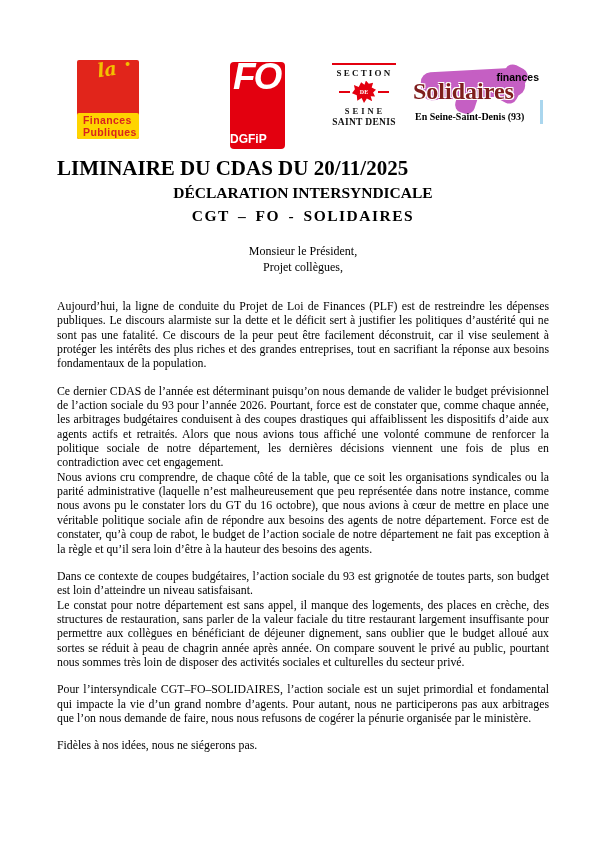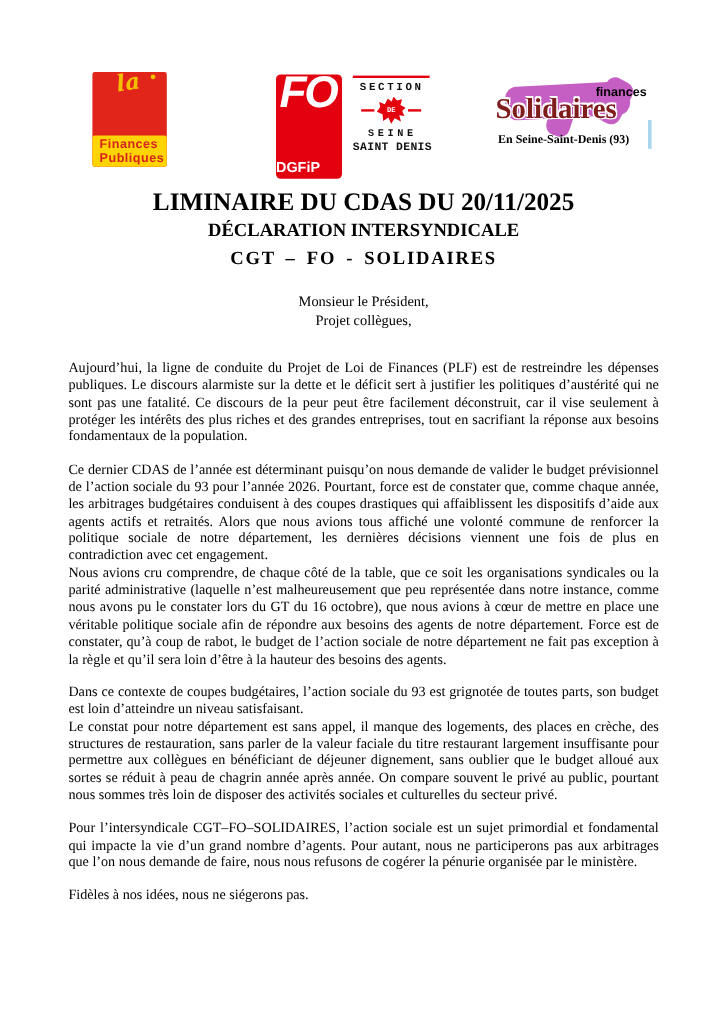--- a/index.html
+++ b/index.html
@@ -66,21 +66,21 @@
     position: absolute; top: -6px; left: 3px;
     color: #fff; font-family: "Liberation Sans", sans-serif;
     font-weight: bold; font-style: italic;
     font-size: 37px; letter-spacing: -2px;
   }
   .fo-dgfip {
     position: absolute; bottom: 3px; width: 100%; 
     color: #fff; font-family: "Liberation Sans", sans-serif;
     font-weight: bold; font-size: 12px;
   }
-  .fo-right { width: 64px; padding-top: 1px; font-family: Liberation Mono, monospace; }
+  .fo-right { width: 64px; padding-top: 1px; font-family: Liberation Serif, serif; margin-left: 38px; }
   .fo-topline { height: 2px; background: #e3000f; }
   .fo-section {
     margin-top: 3px; text-align: center; color: #111;
     font-weight: bold; font-size: 9px; letter-spacing: 2.2px;
     white-space: nowrap; text-indent: 1px;
   }
   .fo-maprow {
     display: flex; align-items: center; justify-content: center;
     gap: 2px; height: 28px;
   }
@@ -122,21 +122,21 @@
   }
   .sol-sub {
     position: absolute; bottom: 0; left: 2px; z-index: 2; color: #000;
     font-family: "Liberation Serif", serif; font-weight: bold;
     font-size: 10px; white-space: nowrap;
   }
   .sol-bluebar { position: absolute; right: -4px; top: 32px; width: 3px; height: 24px; background: #aad6ee; }
 
   
   .content { position: absolute; left: 57px; top: 155px; width: 492px; }
-  .title    { font-size: 21px;  line-height: 26px; font-weight: bold; text-align: center; }
+  .title    { font-size: 21px;  line-height: 26px; font-weight: bold; }
   .subtitle { font-size: 15.5px; line-height: 19px; font-weight: bold; text-align: center; margin-top: 2px; }
   .orgsline {
     font-size: 15.5px; line-height: 19px; font-weight: bold; text-align: center;
     margin-top: 4px; letter-spacing: 1.5px; word-spacing: 3px;
   }
   .salutation { margin-top: 18px; text-align: center; font-size: 12px; line-height: 16px; }
   .bodytext { margin-top: 24px; }
   .para { margin: 0; font-size: 11.8px; line-height: 14.35px; text-align: justify; }
   .gap-before { margin-top: 13px; }
 </style>

